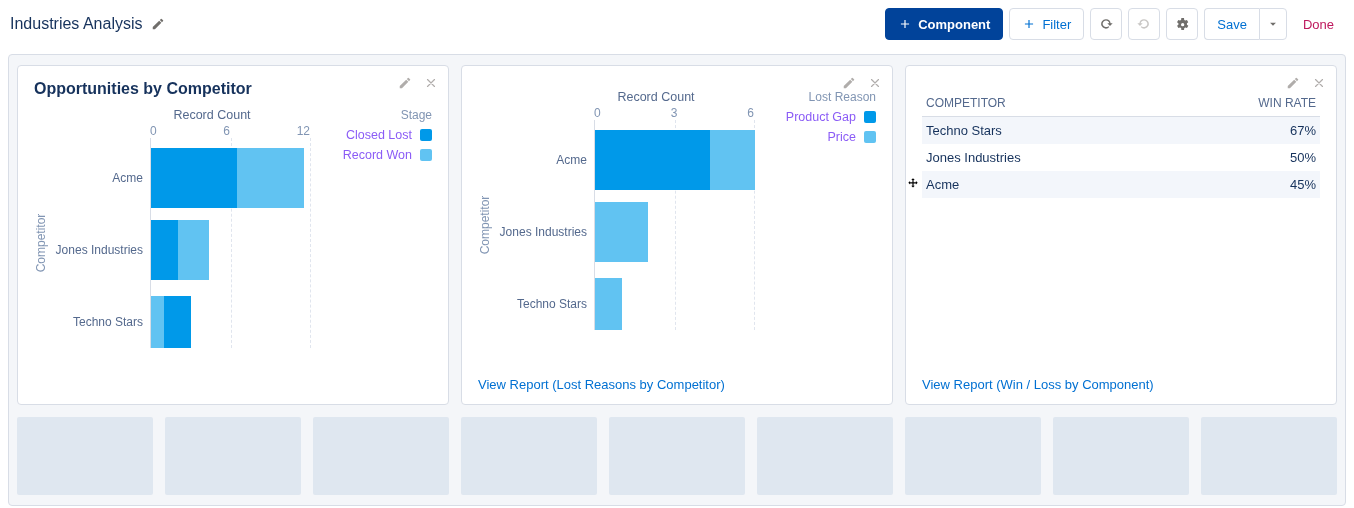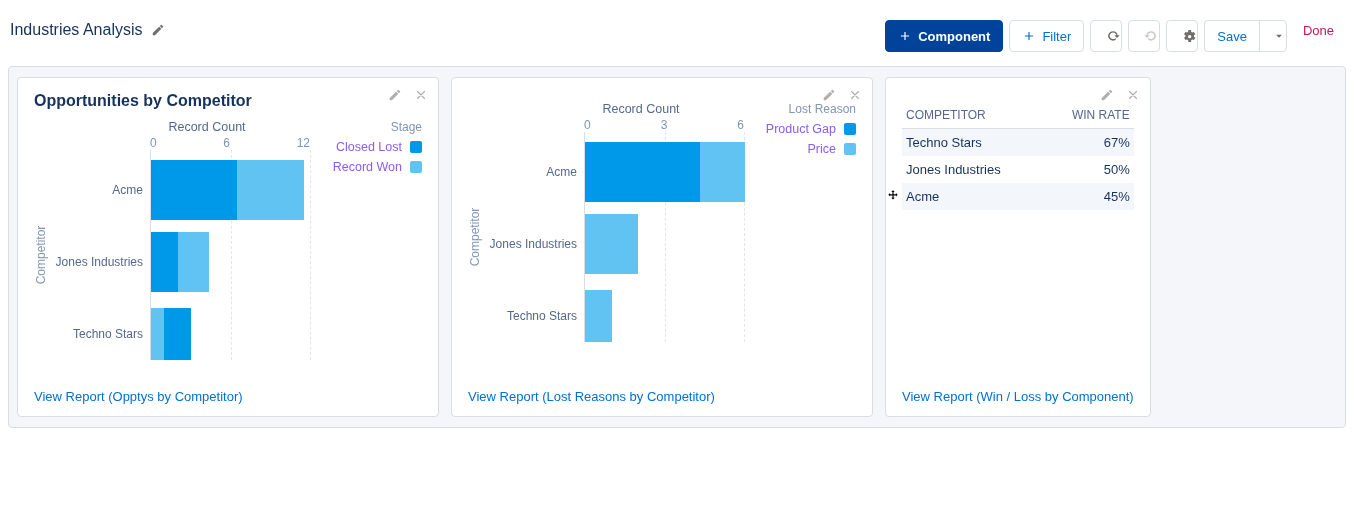--- a/index.html
+++ b/index.html
@@ -17,30 +17,29 @@
   }
   .title {
     font-size: 16px;
     color: #16325c;
     margin-right: 8px;
   }
   .header-spacer { flex: 1; }
   .icon-btn, .btn {
     display: inline-flex;
     align-items: center;
-    justify-content: flex-end;
+    justify-content: center;
     height: 32px;
     border-radius: 4px;
     border: 1px solid #d8dde6;
     background: #fff;
     color: #0070d2;
     font-size: 13px;
     cursor: pointer;
     padding: 0 12px;
-    margin-top: 12px;
   }
   .icon-btn { width: 32px; padding: 0; color: #706e6b; }
   .btn-primary {
     background: #01439a;
     border-color: #01439a;
     color: #fff;
     font-weight: 600;
   }
   .btn-group { display: flex; gap: 6px; align-items: center; }
   .split { display: flex; }
@@ -51,21 +50,21 @@
   svg.icon-sm { width: 14px; height: 14px; }
   svg.icon-md { width: 16px; height: 16px; }
 
   .board {
     background: #f4f6f9;
     border: 1px solid #d8dde6;
     border-radius: 4px;
     margin: 0 8px;
     padding: 10px 8px;
     display: flex;
-    flex-direction: row;
+    flex-direction: column;
     gap: 12px;
   }
   .cards-row {
     display: flex;
     gap: 12px;
   }
   .card {
     flex: 1;
     background: #fff;
     border: 1px solid #d8dde6;
@@ -294,21 +293,20 @@
                 <span>Closed Lost</span>
                 <span class="swatch" style="background:#0099e9"></span>
               </div>
             <div class="legend-item">
                 <span>Record Won</span>
                 <span class="swatch" style="background:#61c3f2"></span>
               </div>
           </div>
         </div>
       </div>
-      <div class="view-report">View Report (Opptys by Competitor)</div>
     </div>
 
     <div class="card">
       <div class="card-actions">
         <span><svg viewBox="0 0 24 24" fill="currentColor">
               <path d="M3 17.25V21h3.75l11-11-3.75-3.75-11 11zM20.7 7.04a1 1 0 0 0 0-1.41l-2.34-2.34a1 1 0 0 0-1.41 0l-1.83 1.83 3.75 3.75 1.83-1.83z"></path>
             </svg></span>
         <span><svg viewBox="0 0 24 24" fill="currentColor">
               <path d="M18 6L6 18M6 6l12 12" stroke="currentColor" stroke-width="2" fill="none" stroke-linecap="round"></path>
             </svg></span>

